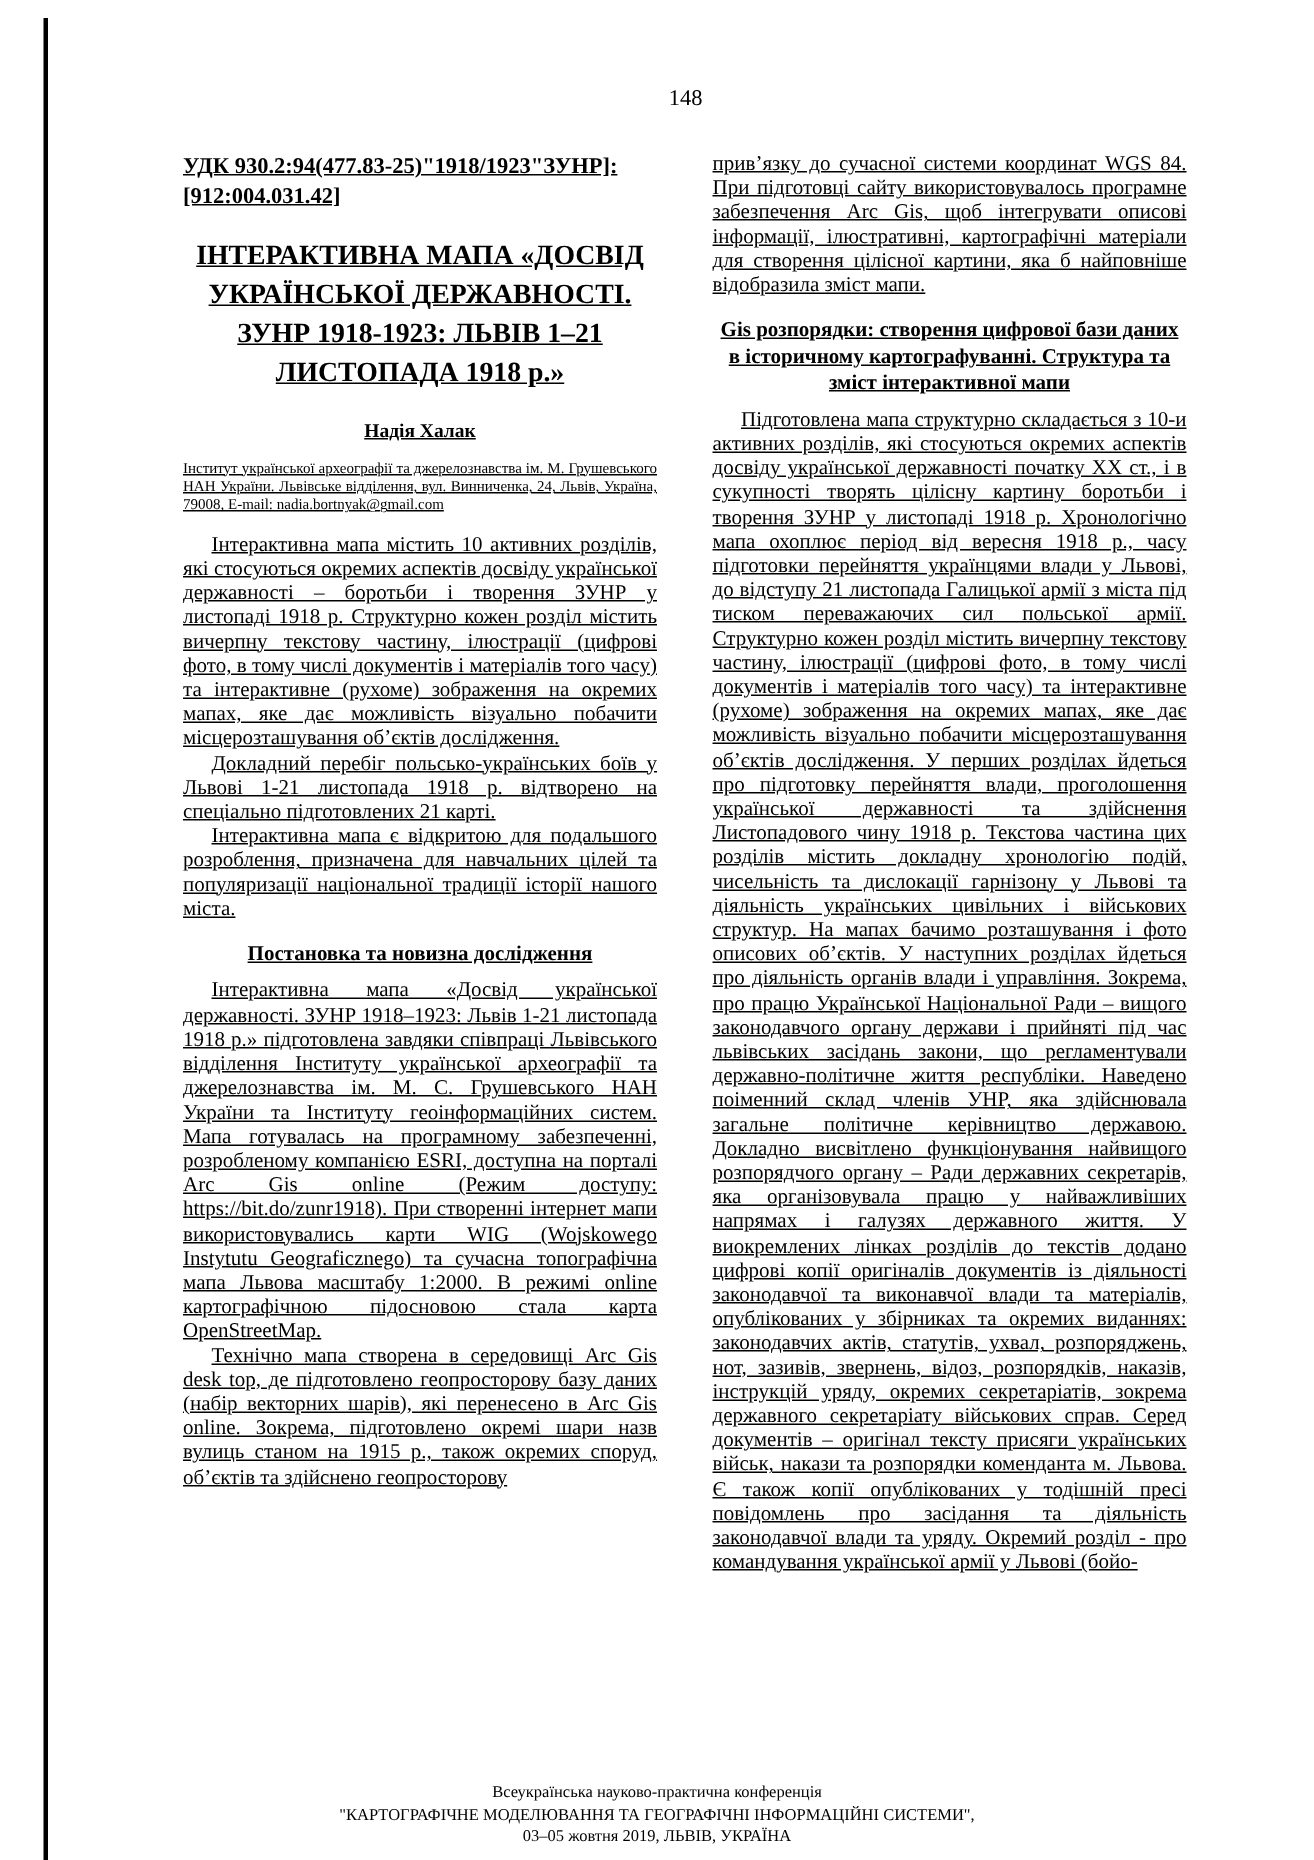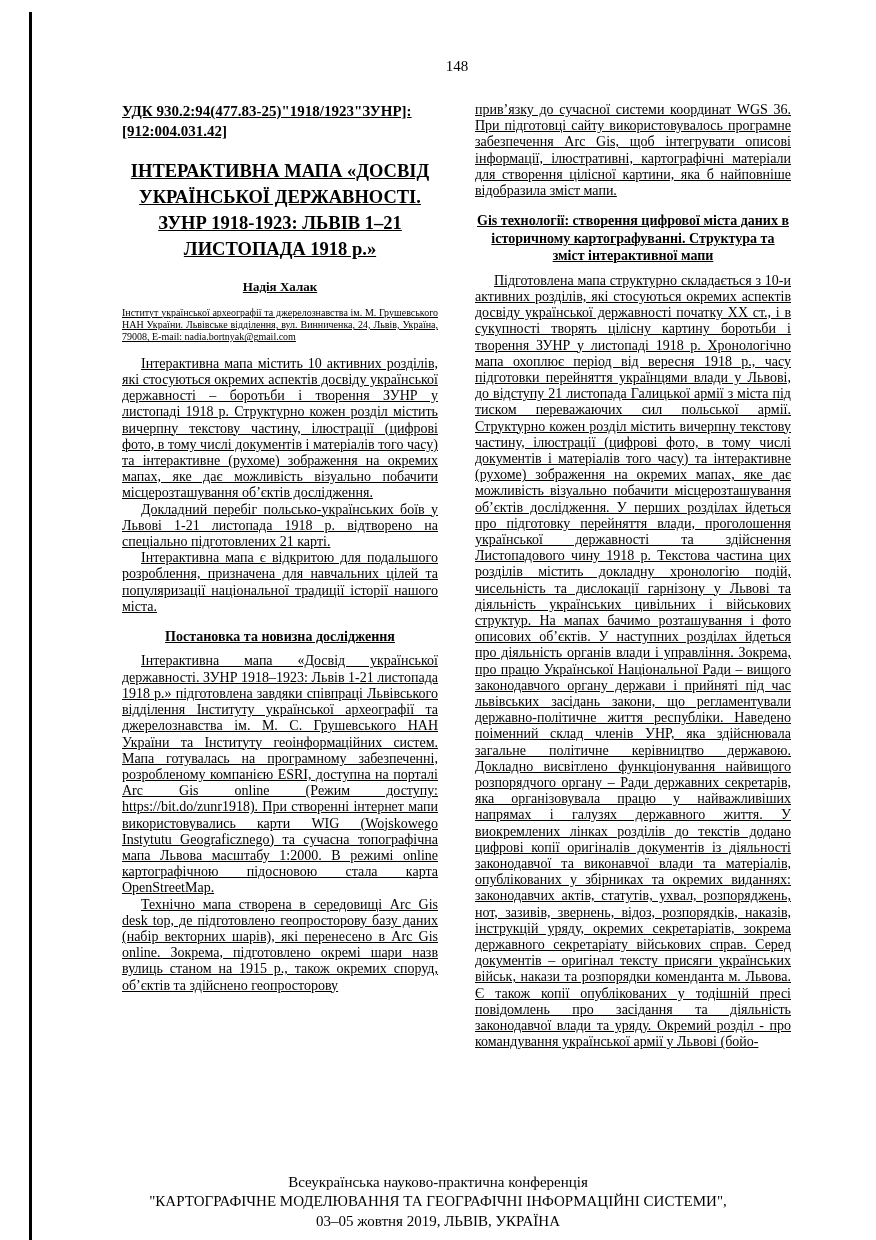--- a/index.html
+++ b/index.html
@@ -15,21 +15,21 @@
   .content { position:absolute; left:122px; top:90px; width:670px; display:flex; gap:37px; }
   .col { width:316px;text-decoration:underline; }
   .udc { font-weight:bold; font-size:15px; line-height:1.3; margin-bottom:18px; text-align:left; }
   .title { font-size:18.5px; font-weight:bold; text-align:center; line-height:1.4; margin:0 2px 16px; }
   .author { text-align:center; font-weight:bold; font-size:13px; margin-bottom:12px; }
   .affiliation { font-size:10px; line-height:1.24; text-align:justify; margin-bottom:12px; }
   .body { font-size:14px; line-height:16.2px; text-align:justify; }
   .indent { text-indent:19px; }
   .heading { font-size:14px; font-weight:bold; text-align:center; line-height:1.25; margin:13px 0 8px; }
   .kw-label { font-style:italic; }
-  .footer { position:absolute; left:60px; right:60px; bottom:20px; text-align:center; font-size:15px; line-height:1.32; }
+  .footer { position:absolute; left:60px; right:60px; bottom:20px; text-align:center; font-size:11px; line-height:1.32; }
 </style>
 </head>
 <body>
 
 <div class="page">
   <div class="scan-left"></div>
   <div class="scan-bottom"></div>
 
   <div class="page-number">148</div>
 
@@ -45,22 +45,22 @@
       <p class="body indent">Докладний перебіг польсько-українських боїв у Львові 1-21 листопада 1918 р. відтворено на спеціально підготовлених 21 карті.</p>
       <p class="body indent">Інтерактивна мапа є відкритою для подальшого розроблення, призначена для навчальних цілей та популяризації національної традиції історії нашого міста.</p>
 
 
       <h2 class="heading">Постановка та новизна дослідження</h2>
       <p class="body indent">Інтерактивна мапа «Досвід української державності. ЗУНР 1918–1923: Львів 1-21 листопада 1918 р.» підготовлена завдяки співпраці Львівського відділення Інституту української археографії та джерелознавства ім. М. С. Грушевського НАН України та Інституту геоінформаційних систем. Мапа готувалась на програмному забезпеченні, розробленому компанією ESRI, доступна на порталі Arc Gis online (Режим доступу: https://bit.do/zunr1918). При створенні інтернет мапи використовувались карти WIG (Wojskowego Instytutu Geograficznego) та сучасна топографічна мапа Львова масштабу 1:2000. В режимі online картографічною підосновою стала карта OpenStreetMap.</p>
       <p class="body indent">Технічно мапа створена в середовищі Arc Gis desk top, де підготовлено геопросторову базу даних (набір векторних шарів), які перенесено в Arc Gis online. Зокрема, підготовлено окремі шари назв вулиць станом на 1915 р., також окремих споруд, об’єктів та здійснено геопросторову</p>
     </div>
 
     <div class="col">
-      <p class="body">прив’язку до сучасної системи координат WGS 36. При підготовці сайту використовувалось програмне забезпечення Arc Gis, щоб інтегрувати описові інформації, ілюстративні, картографічні матеріали для створення цілісної картини, яка б найповніше відобразила зміст мапи.</p>
-      <h2 class="heading">Gis технології: створення цифрової міста даних в історичному картографуванні. Структура та зміст інтерактивної мапи</h2>
+      <p class="body">прив’язку до сучасної системи координат WGS 84. При підготовці сайту використовувалось програмне забезпечення Arc Gis, щоб інтегрувати описові інформації, ілюстративні, картографічні матеріали для створення цілісної картини, яка б найповніше відобразила зміст мапи.</p>
+      <h2 class="heading">Gis розпорядки: створення цифрової бази даних в історичному картографуванні. Структура та зміст інтерактивної мапи</h2>
       <p class="body indent">Підготовлена мапа структурно складається з 10-и активних розділів, які стосуються окремих аспектів досвіду української державності початку ХХ ст., і в сукупності творять цілісну картину боротьби і творення ЗУНР у листопаді 1918 р. Хронологічно мапа охоплює період від вересня 1918 р., часу підготовки перейняття українцями влади у Львові, до відступу 21 листопада Галицької армії з міста під тиском переважаючих сил польської армії. Структурно кожен розділ містить вичерпну текстову частину, ілюстрації (цифрові фото, в тому числі документів і матеріалів того часу) та інтерактивне (рухоме) зображення на окремих мапах, яке дає можливість візуально побачити місцерозташування об’єктів дослідження. У перших розділах йдеться про підготовку перейняття влади, проголошення української державності та здійснення Листопадового чину 1918 р. Текстова частина цих розділів містить докладну хронологію подій, чисельність та дислокації гарнізону у Львові та діяльність українських цивільних і військових структур. На мапах бачимо розташування і фото описових об’єктів. У наступних розділах йдеться про діяльність органів влади і управління. Зокрема, про працю Української Національної Ради – вищого законодавчого органу держави і прийняті під час львівських засідань закони, що регламентували державно-політичне життя республіки. Наведено поіменний склад членів УНР, яка здійснювала загальне політичне керівництво державою. Докладно висвітлено функціонування найвищого розпорядчого органу – Ради державних секретарів, яка організовувала працю у найважливіших напрямах і галузях державного життя. У виокремлених лінках розділів до текстів додано цифрові копії оригіналів документів із діяльності законодавчої та виконавчої влади та матеріалів, опублікованих у збірниках та окремих виданнях: законодавчих актів, статутів, ухвал, розпоряджень, нот, зазивів, звернень, відоз, розпорядків, наказів, інструкцій уряду, окремих секретаріатів, зокрема державного секретаріату військових справ. Серед документів – оригінал тексту присяги українських військ, накази та розпорядки коменданта м. Львова. Є також копії опублікованих у тодішній пресі повідомлень про засідання та діяльність законодавчої влади та уряду. Окремий розділ - про командування української армії у Львові (бойо-</p>
     </div>
 
   </div>
 
   <div class="footer">
     <p>Всеукраїнська науково-практична конференція</p>
     <p>"КАРТОГРАФІЧНЕ МОДЕЛЮВАННЯ ТА ГЕОГРАФІЧНІ ІНФОРМАЦІЙНІ СИСТЕМИ",</p>
     <p>03–05 жовтня 2019, ЛЬВІВ, УКРАЇНА</p>
   </div>

